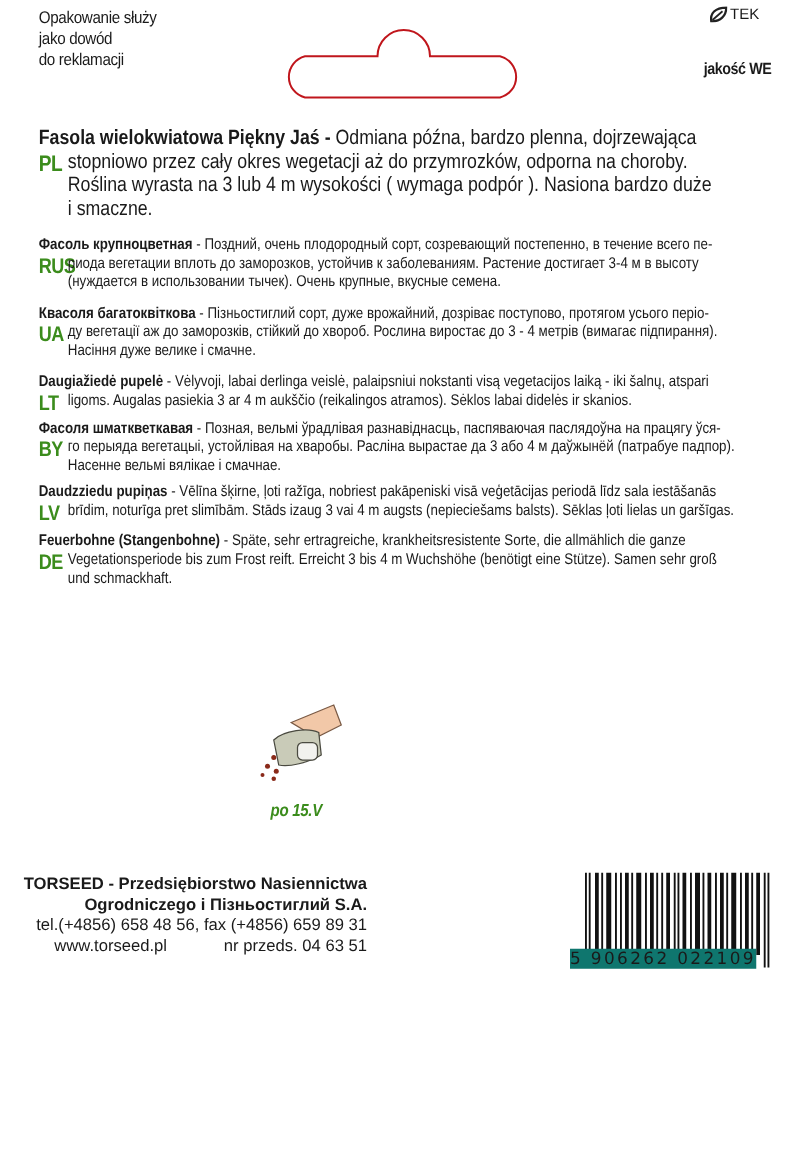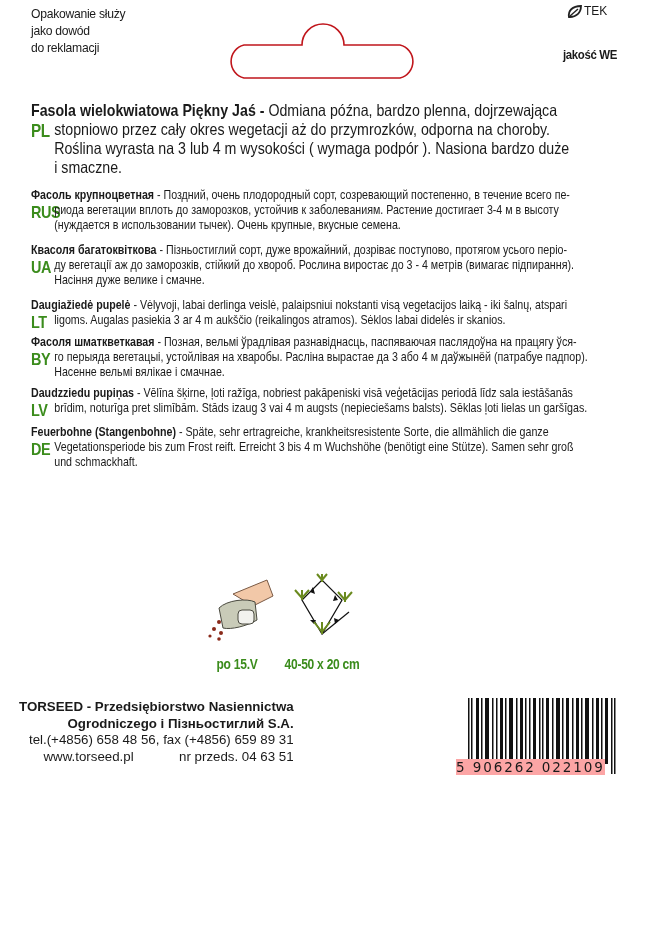--- a/index.html
+++ b/index.html
@@ -15,30 +15,30 @@
   .section .code { position:absolute; left:0; font-weight:bold; color:#3b8c1c; letter-spacing:-0.5px; transform:scaleX(0.85); transform-origin:left top; }
   .section p { margin:0; transform:scaleX(0.86); transform-origin:left top; width:680px; }
   .section .title { font-weight:bold; }
   .indent { display:block; padding-left:27px; }
 
   .pl p { font-size:16.5px; line-height:19px; width:695px; }
   .pl .code { font-size:18px; top:20px; }
   .small p { font-size:12.4px; line-height:15.2px; width:695px; }
   .small .code { font-size:17px; top:15px; }
 
-  .icons { position:absolute; top:572px; left:0; width:646px; height:100px; }
+  .icons { position:absolute; top:556px; left:0; width:646px; height:100px;font-style:italic; }
   .icon-col { position:absolute; width:100px; text-align:center; }
   .icon-col svg { display:block; margin:0 auto; }
   .icon-label { display:block; margin-top:12px; font-weight:bold; color:#3b8c1c; font-size:14px; letter-spacing:-0.3px; transform:scaleX(0.86); }
 
   .company { left:19px; top:699px; font-size:13.3px; line-height:16.5px; transform:scaleX(1.0);text-align:right; }
   .company .b { font-weight:bold; }
   .company .row { white-space:nowrap; }
   .barcode { left:466px; top:698px; width:152px; height:80px; }
-  .barcode-digits { position:absolute; left:456px; top:759px; font-size:13.5px; letter-spacing:1.9px; background:#fca5a5; font-family:"DejaVu Sans", sans-serif; }
+  .barcode-digits { position:absolute; left:456px; top:759px; font-size:13.5px; letter-spacing:1.9px; background:#0f766e; font-family:"DejaVu Sans", sans-serif; }
 </style>
 </head>
 <body>
 
 <div class="abs top-note">
   <div>Opakowanie służy</div>
   <div>jako dowód</div>
   <div>do reklamacji</div>
 </div>
 
@@ -127,37 +127,20 @@
       <rect x="41" y="38" width="16" height="14" rx="4" fill="#f2f2ee" stroke="#4a4a40" stroke-width="1"></rect>
       <circle cx="22" cy="50" r="2" fill="#8a2a1a"></circle>
       <circle cx="17" cy="57" r="2" fill="#8a2a1a"></circle>
       <circle cx="24" cy="61" r="2" fill="#8a2a1a"></circle>
       <circle cx="13" cy="64" r="1.6" fill="#8a2a1a"></circle>
       <circle cx="22" cy="67" r="1.8" fill="#8a2a1a"></circle>
     </svg>
     <span class="icon-label">po 15.V</span>
   </div>
 
-  <div class="icon-col" style="left:272px;">
-    <svg width="90" height="72" viewBox="0 0 90 72">
-      <path d="M45 8 L25 28 L45 62 L65 28 Z" fill="none" stroke="#111" stroke-width="1.2"></path>
-      <path d="M45 62 L72 40" stroke="#111" stroke-width="1.2"></path>
-      <polygon points="33,20 36,15 38,22" fill="#111"></polygon>
-      <polygon points="58,23 61,28 56,29" fill="#111"></polygon>
-      <polygon points="37,52 33,48 39,48" fill="#111"></polygon>
-      <polygon points="62,48 58,52 57,46" fill="#111"></polygon>
-      <g stroke="#6a8a1e" stroke-width="2" fill="none">
-        <path d="M45 10 L45 2 M45 8 L40 2 M45 8 L50 2"></path>
-        <path d="M25 28 L25 18 M25 26 L18 18 M25 26 L32 18"></path>
-        <path d="M68 30 L68 20 M68 28 L61 20 M68 28 L75 20"></path>
-        <path d="M45 62 L45 50 M45 60 L37 50 M45 60 L53 50"></path>
-      </g>
-    </svg>
-    <span class="icon-label">40-50 x 20 cm</span>
-  </div>
 
 </div>
 
 <div class="abs company">
   <div class="row b">TORSEED - Przedsiębiorstwo Nasiennictwa</div>
   <div class="row b">Ogrodniczego i Пізньостиглий S.A.</div>
   <div class="row">tel.(+4856) 658 48 56, fax (+4856) 659 89 31</div>
   <div class="row">
     <span>www.torseed.pl</span>
     <span style="display:inline-block;width:38px;"></span>

